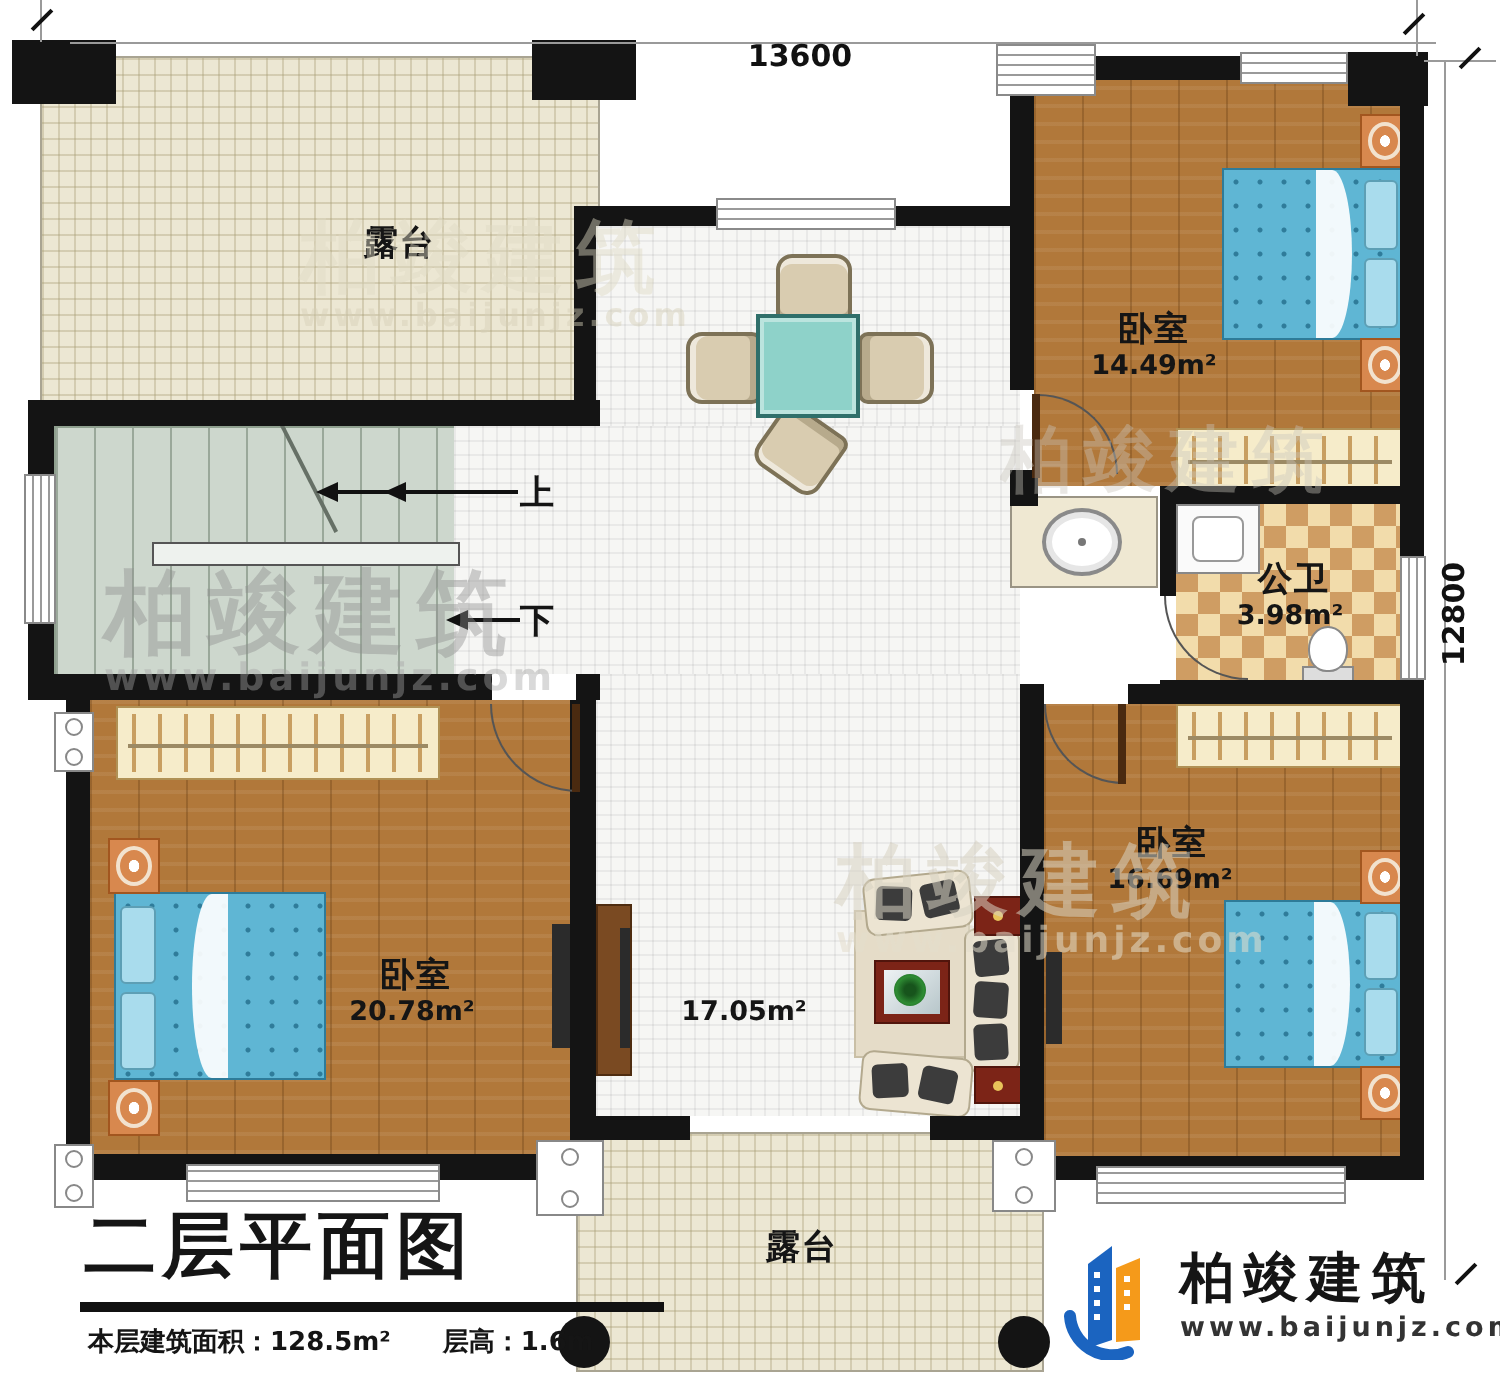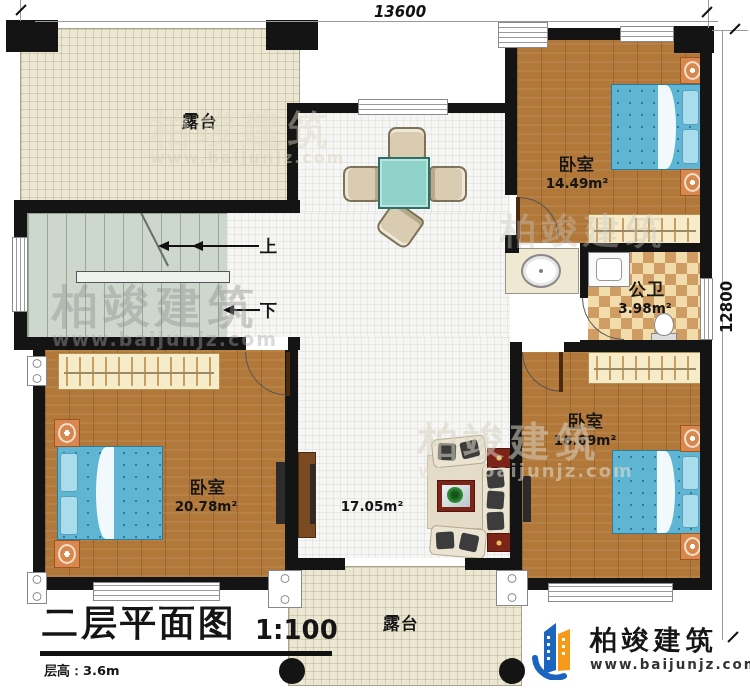--- a/index.html
+++ b/index.html
@@ -287,34 +287,34 @@
   <div class="wm" style="left:418px;top:420px;opacity:.55;color:#d8d2c2;">
     <span class="c" style="font-size:40px;">柏竣建筑</span>
     <span class="s" style="font-size:18px;color:#e4decd;">www.baijunjz.com</span>
   </div>
 
   <div class="dimline" style="left:35px;top:21px;width:683px;height:1px;"></div>
   <div class="dimline" style="left:20px;top:0;width:1px;height:21px;"></div>
   <div class="dimline" style="left:708px;top:0;width:1px;height:28px;"></div>
   <div class="tick" style="left:14px;top:9px;"></div>
   <div class="tick" style="left:700px;top:11px;"></div>
-  <div class="dimlbl" style="left:330px;top:3px;width:140px;font-style:italic;">13600</div>
+  <div class="dimlbl" style="left:330px;top:19px;width:140px;">13600</div>
   <div class="dimline" style="left:722px;top:30px;width:1px;height:610px;"></div>
   <div class="dimline" style="left:712px;top:30px;width:36px;height:1px;"></div>
   <div class="tick" style="left:728px;top:28px;"></div>
   <div class="tick" style="left:726px;top:636px;"></div>
   <div class="dimlbl" style="left:697px;top:298px;width:60px;transform:rotate(-90deg);">12800</div>
 
   <div id="titleRow">
     <span class="t">二层平面图</span>
-    <span class="sc">1:100</span>
   </div>
   <div id="rule"></div>
   <div id="infoRow">
-    <span>层高：3.6m</span>
+    <span>本层建筑面积：128.5m²</span>
+    <span>层高：1.6m</span>
   </div>
 
   <div id="logo">
     <svg width="54" height="62" viewBox="0 0 54 62">
       <path d="M7,40 A21,21 0 0 0 36,58" fill="none" stroke="#1b64c0" stroke-width="6" stroke-linecap="round"></path>
       <polygon points="16,14 28,5 28,52 16,56" fill="#1b64c0"></polygon>
       <polygon points="30,16 42,11 42,52 30,53" fill="#f59a1a"></polygon>
       <rect x="19" y="18" width="3" height="3" fill="#fff"></rect>
         <rect x="19" y="25" width="3" height="3" fill="#fff"></rect>
       <rect x="19" y="32" width="3" height="3" fill="#fff"></rect>

